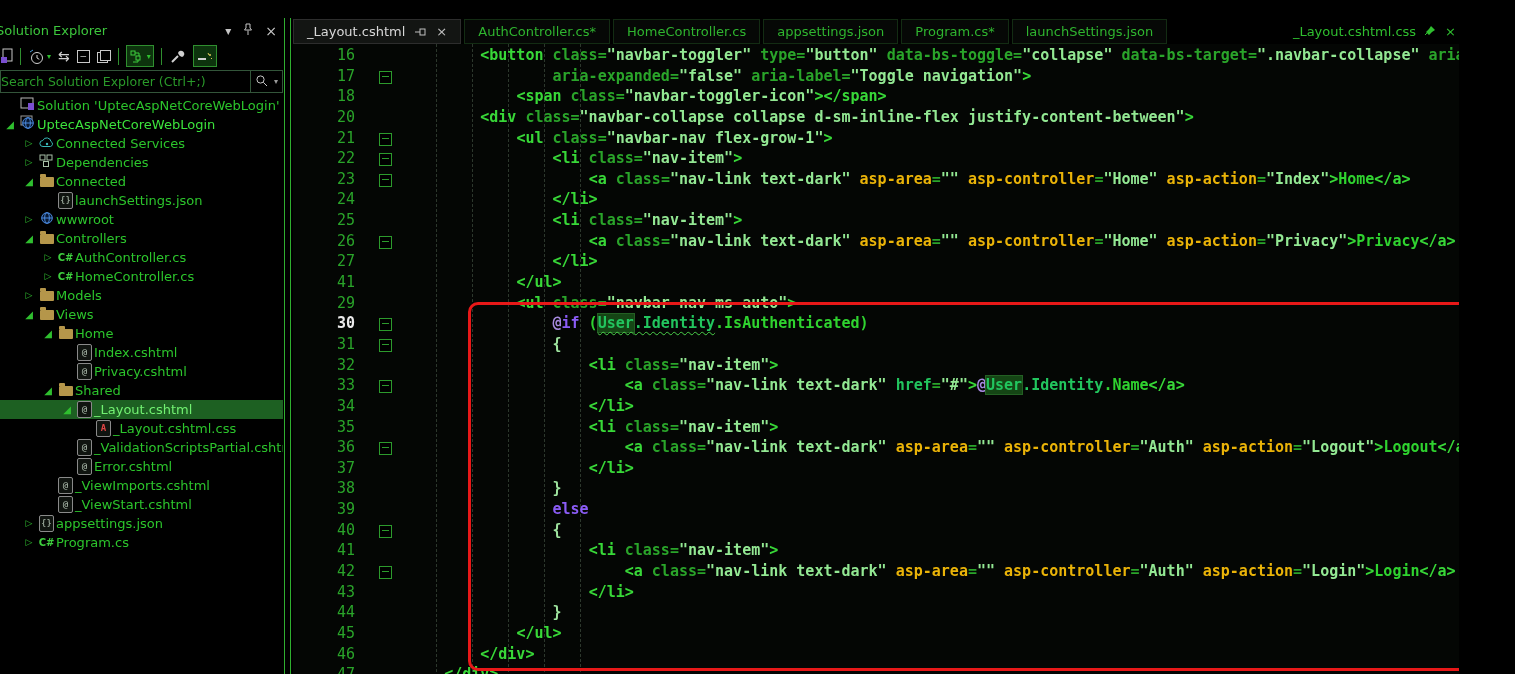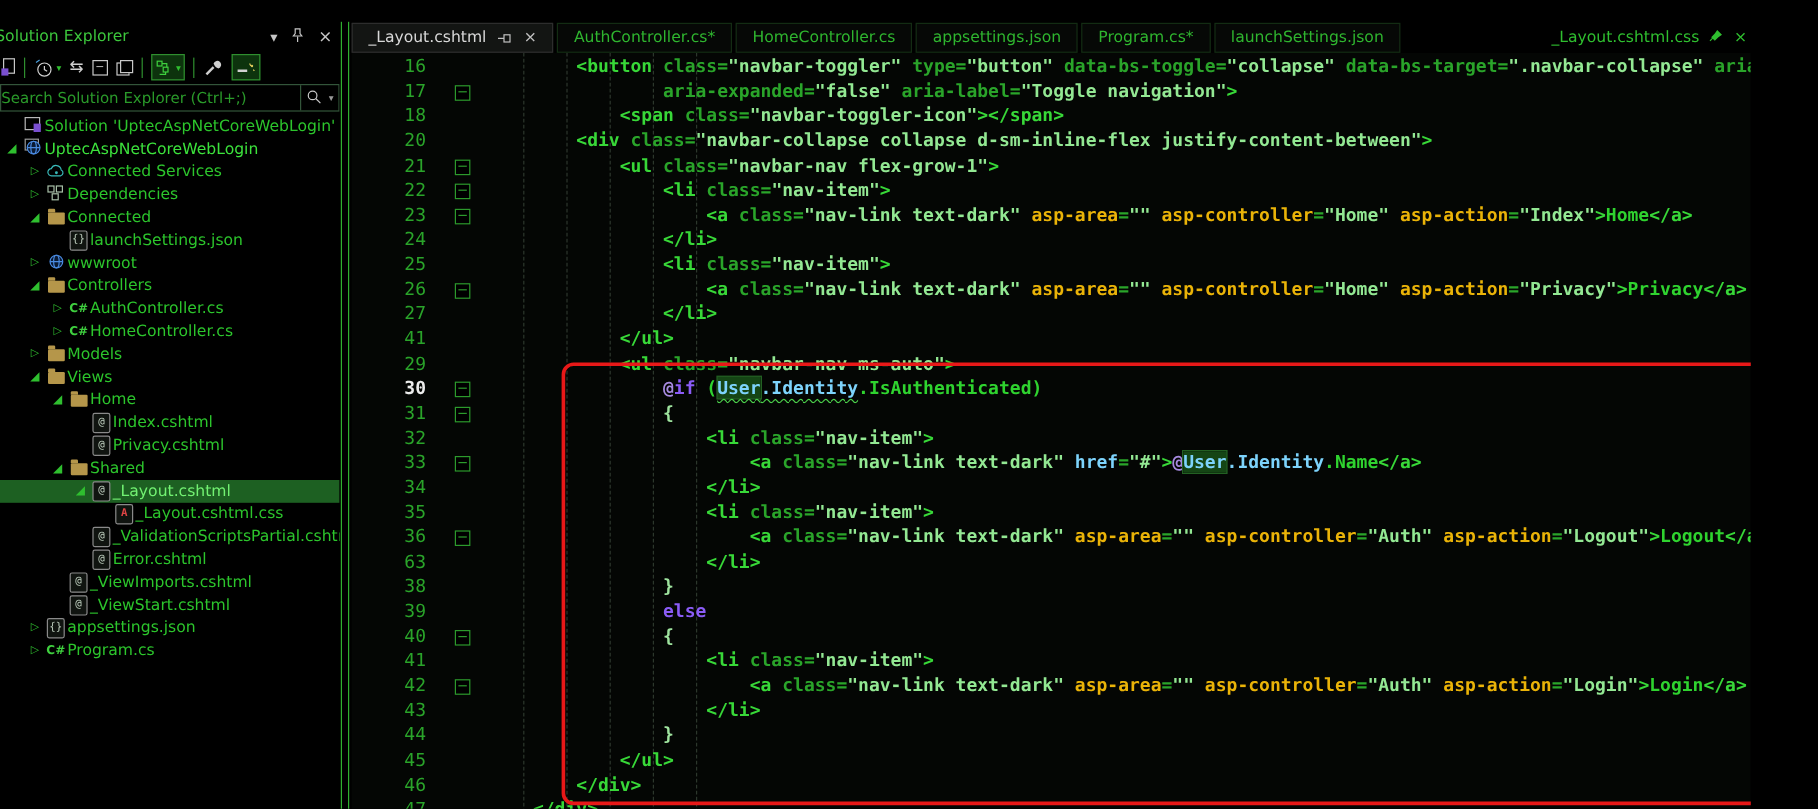--- a/index.html
+++ b/index.html
@@ -77,21 +77,21 @@
 
   .sg-tag{color:#38d838;}
   .sg-attr{color:#2aa42a;font-weight:600;}
   .sg-val{color:#93e893;}
   .sg-asp{color:#eab308;}
   .sg-txt{color:#2fd32f;}
   .sg-plain{color:#2fd32f;}
   .sg-brace{color:#9fe49f;}
   .sg-kw{color:#8b5cf6;}
   .sg-razor{color:#a78ae0;}
-  .sg-id{color:#7dd3fc;margin-top:36px;}
+  .sg-id{color:#22c55e;margin-top:36px;}
   .sg-hl{background:#154515;box-shadow:0 0 0 1px #236023;}
   .sg-wavy{text-decoration:underline;text-decoration-style:wavy;text-decoration-color:#4ad04a;
      text-decoration-thickness:1px;text-underline-offset:3px;}
 
   #annotation{position:absolute;left:468px;top:284px;width:1040px;height:363px;border:3px solid #e81818;
      border-radius:10px;z-index:6;pointer-events:none;}
 </style>
 </head>
 <body>
 
@@ -423,21 +423,21 @@
         <div class="crow"><span class="gnum">27</span><span class="gmod"></span><span class="gfold"></span><span class="gcode"><span class="sg-sp">                </span><span class="sg-tag">&lt;/li&gt;</span></span></div>
         <div class="crow mod"><span class="gnum">41</span><span class="gmod"></span><span class="gfold"></span><span class="gcode"><span class="sg-sp">            </span><span class="sg-tag">&lt;/ul&gt;</span></span></div>
         <div class="crow mod"><span class="gnum">29</span><span class="gmod"></span><span class="gfold"><span class="fbox"></span></span><span class="gcode"><span class="sg-sp">            </span><span class="sg-tag">&lt;ul</span><span class="sg-attr"> class</span><span class="sg-attr">=</span><span class="sg-val">"navbar-nav ms-auto"</span><span class="sg-tag">&gt;</span></span></div>
         <div class="crow mod cur"><span class="gnum">30</span><span class="gmod"></span><span class="gfold"><span class="fbox"></span></span><span class="gcode"><span class="sg-sp">                </span><span class="sg-razor">@</span><span class="sg-kw">if</span><span class="sg-plain"> (</span><span class="sg-id sg-hl sg-wavy">User</span><span class="sg-id sg-wavy">.Identity</span><span class="sg-plain">.IsAuthenticated)</span></span></div>
         <div class="crow mod"><span class="gnum">31</span><span class="gmod"></span><span class="gfold"></span><span class="gcode"><span class="sg-sp">                </span><span class="sg-brace">{</span></span></div>
         <div class="crow mod"><span class="gnum">32</span><span class="gmod"></span><span class="gfold"><span class="fbox"></span></span><span class="gcode"><span class="sg-sp">                    </span><span class="sg-tag">&lt;li</span><span class="sg-attr"> class</span><span class="sg-attr">=</span><span class="sg-val">"nav-item"</span><span class="sg-tag">&gt;</span></span></div>
         <div class="crow mod"><span class="gnum">33</span><span class="gmod"></span><span class="gfold"></span><span class="gcode"><span class="sg-sp">                        </span><span class="sg-tag">&lt;a</span><span class="sg-attr"> class</span><span class="sg-attr">=</span><span class="sg-val">"nav-link text-dark"</span><span class="sg-id"> href</span><span class="sg-attr">=</span><span class="sg-val">"#"</span><span class="sg-tag">&gt;</span><span class="sg-razor">@</span><span class="sg-id sg-hl">User</span><span class="sg-id">.Identity</span><span class="sg-plain">.Name</span><span class="sg-tag">&lt;/a&gt;</span></span></div>
         <div class="crow mod"><span class="gnum">34</span><span class="gmod"></span><span class="gfold"></span><span class="gcode"><span class="sg-sp">                    </span><span class="sg-tag">&lt;/li&gt;</span></span></div>
         <div class="crow mod"><span class="gnum">35</span><span class="gmod"></span><span class="gfold"><span class="fbox"></span></span><span class="gcode"><span class="sg-sp">                    </span><span class="sg-tag">&lt;li</span><span class="sg-attr"> class</span><span class="sg-attr">=</span><span class="sg-val">"nav-item"</span><span class="sg-tag">&gt;</span></span></div>
         <div class="crow mod"><span class="gnum">36</span><span class="gmod"></span><span class="gfold"></span><span class="gcode"><span class="sg-sp">                        </span><span class="sg-tag">&lt;a</span><span class="sg-attr"> class</span><span class="sg-attr">=</span><span class="sg-val">"nav-link text-dark"</span><span class="sg-asp"> asp-area</span><span class="sg-attr">=</span><span class="sg-val">""</span><span class="sg-asp"> asp-controller</span><span class="sg-attr">=</span><span class="sg-val">"Auth"</span><span class="sg-asp"> asp-action</span><span class="sg-attr">=</span><span class="sg-val">"Logout"</span><span class="sg-tag">&gt;</span><span class="sg-txt">Logout</span><span class="sg-tag">&lt;/a&gt;</span></span></div>
-        <div class="crow mod"><span class="gnum">63</span><span class="gmod"></span><span class="gfold"></span><span class="gcode"><span class="sg-sp">                    </span><span class="sg-tag">&lt;/li&gt;</span></span></div>
+        <div class="crow mod"><span class="gnum">37</span><span class="gmod"></span><span class="gfold"></span><span class="gcode"><span class="sg-sp">                    </span><span class="sg-tag">&lt;/li&gt;</span></span></div>
         <div class="crow mod"><span class="gnum">38</span><span class="gmod"></span><span class="gfold"></span><span class="gcode"><span class="sg-sp">                </span><span class="sg-brace">}</span></span></div>
         <div class="crow mod"><span class="gnum">39</span><span class="gmod"></span><span class="gfold"><span class="fbox"></span></span><span class="gcode"><span class="sg-sp">                </span><span class="sg-kw">else</span></span></div>
         <div class="crow mod"><span class="gnum">40</span><span class="gmod"></span><span class="gfold"></span><span class="gcode"><span class="sg-sp">                </span><span class="sg-brace">{</span></span></div>
         <div class="crow mod"><span class="gnum">41</span><span class="gmod"></span><span class="gfold"><span class="fbox"></span></span><span class="gcode"><span class="sg-sp">                    </span><span class="sg-tag">&lt;li</span><span class="sg-attr"> class</span><span class="sg-attr">=</span><span class="sg-val">"nav-item"</span><span class="sg-tag">&gt;</span></span></div>
         <div class="crow mod"><span class="gnum">42</span><span class="gmod"></span><span class="gfold"></span><span class="gcode"><span class="sg-sp">                        </span><span class="sg-tag">&lt;a</span><span class="sg-attr"> class</span><span class="sg-attr">=</span><span class="sg-val">"nav-link text-dark"</span><span class="sg-asp"> asp-area</span><span class="sg-attr">=</span><span class="sg-val">""</span><span class="sg-asp"> asp-controller</span><span class="sg-attr">=</span><span class="sg-val">"Auth"</span><span class="sg-asp"> asp-action</span><span class="sg-attr">=</span><span class="sg-val">"Login"</span><span class="sg-tag">&gt;</span><span class="sg-txt">Login</span><span class="sg-tag">&lt;/a&gt;</span></span></div>
         <div class="crow mod"><span class="gnum">43</span><span class="gmod"></span><span class="gfold"></span><span class="gcode"><span class="sg-sp">                    </span><span class="sg-tag">&lt;/li&gt;</span></span></div>
         <div class="crow mod"><span class="gnum">44</span><span class="gmod"></span><span class="gfold"></span><span class="gcode"><span class="sg-sp">                </span><span class="sg-brace">}</span></span></div>
         <div class="crow mod"><span class="gnum">45</span><span class="gmod"></span><span class="gfold"></span><span class="gcode"><span class="sg-sp">            </span><span class="sg-tag">&lt;/ul&gt;</span></span></div>
         <div class="crow mod"><span class="gnum">46</span><span class="gmod"></span><span class="gfold"></span><span class="gcode"><span class="sg-sp">        </span><span class="sg-tag">&lt;/div&gt;</span></span></div>
         <div class="crow"><span class="gnum">47</span><span class="gmod"></span><span class="gfold"></span><span class="gcode"><span class="sg-sp">    </span><span class="sg-tag">&lt;/div&gt;</span></span></div>

